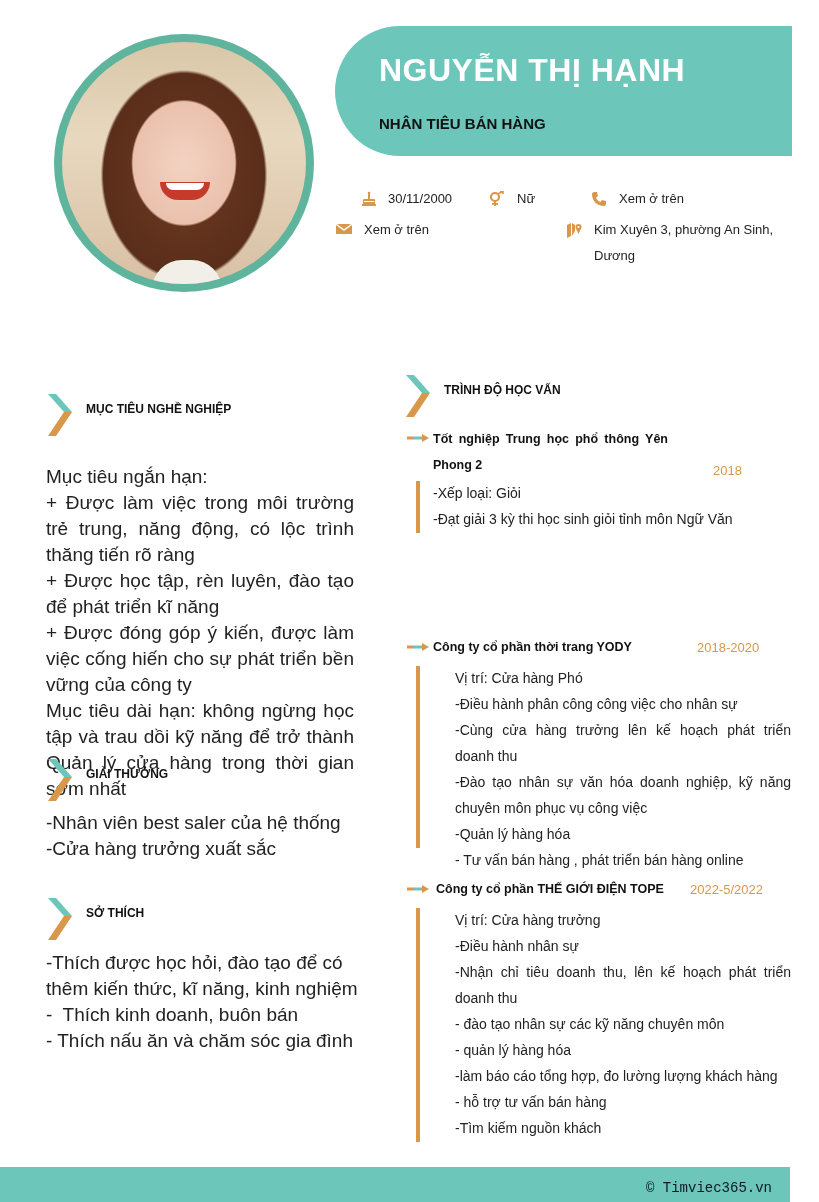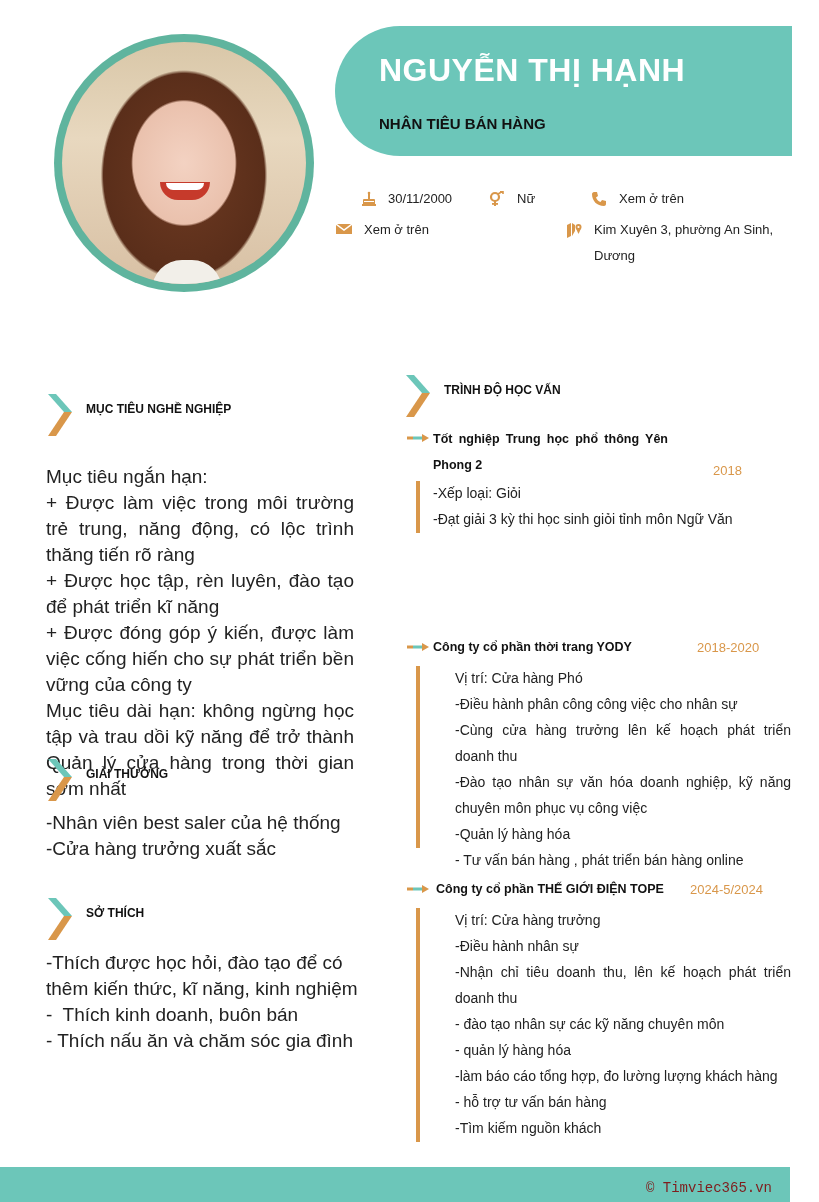--- a/index.html
+++ b/index.html
@@ -31,21 +31,21 @@
   .para.justify { text-align: justify; }
 
   .entry-head { position: absolute; font-size: 12.5px; font-weight: 700; color: #111; line-height: 24px; }
   .entry-arrow { position: absolute; width: 22px; height: 8px; }
   .entry-date { position: absolute; font-size: 13px; color: #d9974a; white-space: nowrap; }
   .entry-bar { position: absolute; width: 4px; background: #d9974a; }
   .entry-body { position: absolute; font-size: 14px; line-height: 26px; color: #222; }
   .entry-body.justify { text-align: justify; margin-left: 22px; }
 
   .footer { position: absolute; left: 0; top: 1167px; width: 790px; height: 35px; background: #6cc6b9; }
-  .footer-text { position: absolute; right: 18px; top: 13px; font-family: "Liberation Mono", "DejaVu Sans Mono", monospace; font-size: 14px; color: #7f1d1d; }
+  .footer-text { position: absolute; right: 18px; top: 13px; font-family: "Liberation Mono", "DejaVu Sans Mono", monospace; font-size: 14px; color: #0f172a; }
 </style>
 </head>
 <body>
 
 <div class="avatar-ring">
   <div class="avatar">
     <div class="mouth"></div>
     <div class="teeth"></div>
     <div class="shirt"></div>
   </div>
@@ -175,21 +175,21 @@
 -Đào tạo nhân sự văn hóa doanh nghiệp, kỹ năng chuyên môn phục vụ công việc
 -Quản lý hàng hóa
 - Tư vấn bán hàng , phát triển bán hàng online</div>
 
 <svg class="entry-arrow" style="left:407px; top:885px;" viewBox="0 0 22 8">
     <rect x="0" y="2.5" width="6" height="3" fill="#d9974a"></rect>
     <rect x="6" y="2.5" width="10" height="3" fill="#6cc6b9"></rect>
     <path d="M15 0 L22 4 L15 8 Z" fill="#d9974a"></path>
   </svg>
 <div class="entry-head" style="left:436px; top:877px; width:250px; white-space:nowrap;">Công ty cổ phần THẾ GIỚI ĐIỆN TOPE</div>
-<div class="entry-date" style="left:690px; top:882px;">2024-5/2024</div>
+<div class="entry-date" style="left:690px; top:882px;">2022-5/2022</div>
 <div class="entry-bar" style="left:416px; top:908px; height:234px;"></div>
 <div class="entry-body justify" style="left:433px; top:907px; width:336px; white-space:pre-line;">Vị trí: Cửa hàng trưởng
 -Điều hành nhân sự
 -Nhận chỉ tiêu doanh thu, lên kế hoạch phát triển doanh thu
 - đào tạo nhân sự các kỹ năng chuyên môn
 - quản lý hàng hóa
 -làm báo cáo tổng hợp, đo lường lượng khách hàng
 - hỗ trợ tư vấn bán hàng
 -Tìm kiếm nguồn khách</div>
 

